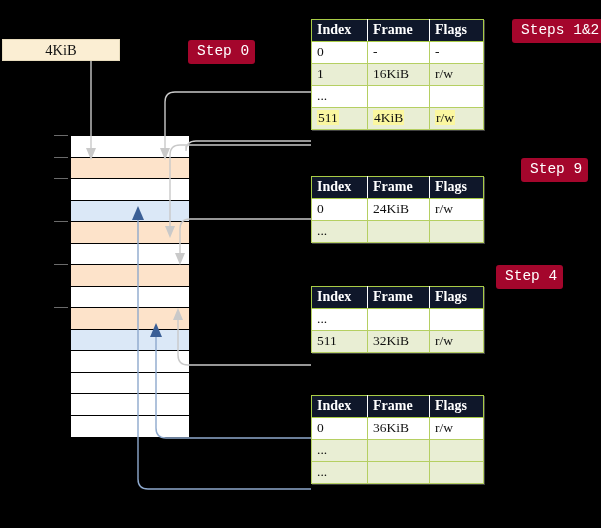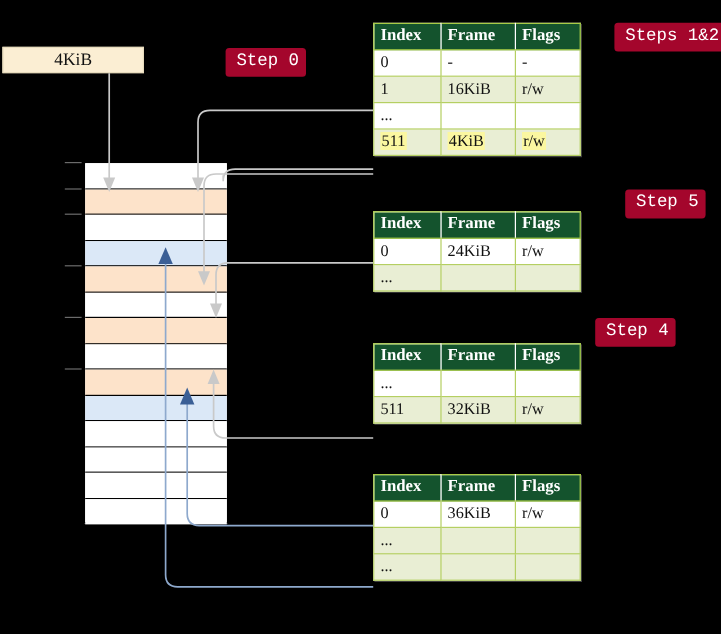--- a/index.html
+++ b/index.html
@@ -48,21 +48,21 @@
     border:1px solid #b5cf62;
     padding:2px 5px 3px 5px;
     text-align:left;
     vertical-align:middle;
     height:19px;
     box-sizing:border-box;
     font-weight:normal;
     white-space:nowrap;
   }
   .ptable th{
-    background:#14532d;
+    background:#0f172a;
     color:#ffffff;
     font-weight:bold;
     font-size:14px;
     border-color:#a9cc46;
     border-right:1px solid #fff;
   }
   .ptable th:last-child{border-right:1px solid #a9cc46;}
   .ptable tr.alt td{background:#e9eed4;}
   .ptable tr.plain td{background:#ffffff;}
   .ptable td .hl{background:#fbf7a0;padding:0 1px;}
@@ -154,21 +154,21 @@
     <path class="w-blue" d="M 311 438 L 166 438 q -10 0 -10 -10 L 156 335"></path>
     <polygon class="a-blue" points="150,337 162,337 156,323"></polygon>
 
     <path class="w-blue" d="M 311 489 L 148 489 q -10 0 -10 -10 L 138 218"></path>
     <polygon class="a-blue" points="132,220 144,220 138,206"></polygon>
   </svg>
 
   <div id="badges">
       <div class="badge" style="left: 188px; top: 40px;">Step 0</div>
       <div class="badge" style="left: 512px; top: 19px;">Steps 1&amp;2</div>
-      <div class="badge" style="left: 521px; top: 158px;">Step 5</div>
+      <div class="badge" style="left: 521px; top: 158px;">Step 9</div>
       <div class="badge" style="left: 496px; top: 265px;">Step 4</div>
     </div>
 
   <div id="tables">
       <table class="ptable" style="left: 311px; top: 19px;">
         <thead>
           <tr>
             <th class="col-index">Index</th>
             <th class="col-frame">Frame</th>
             <th class="col-flags">Flags</th>

